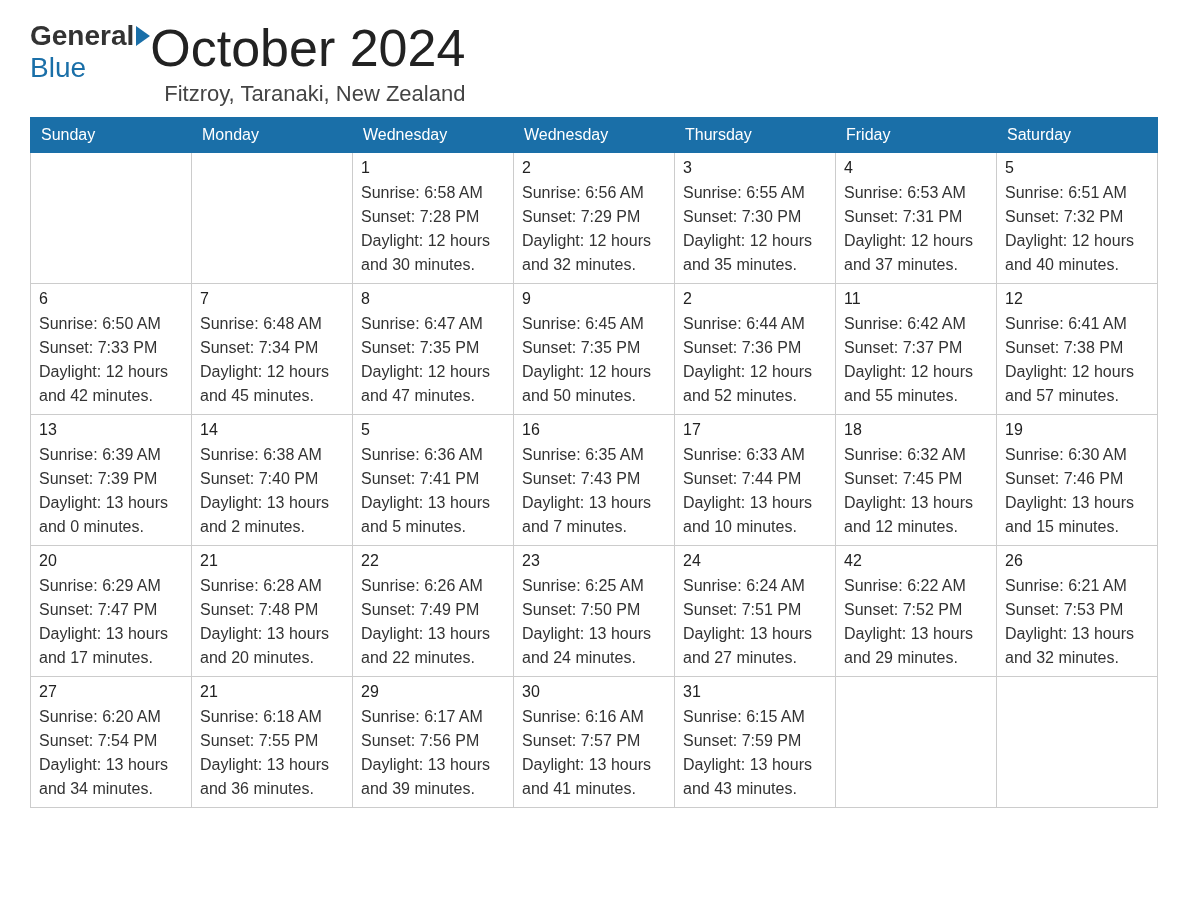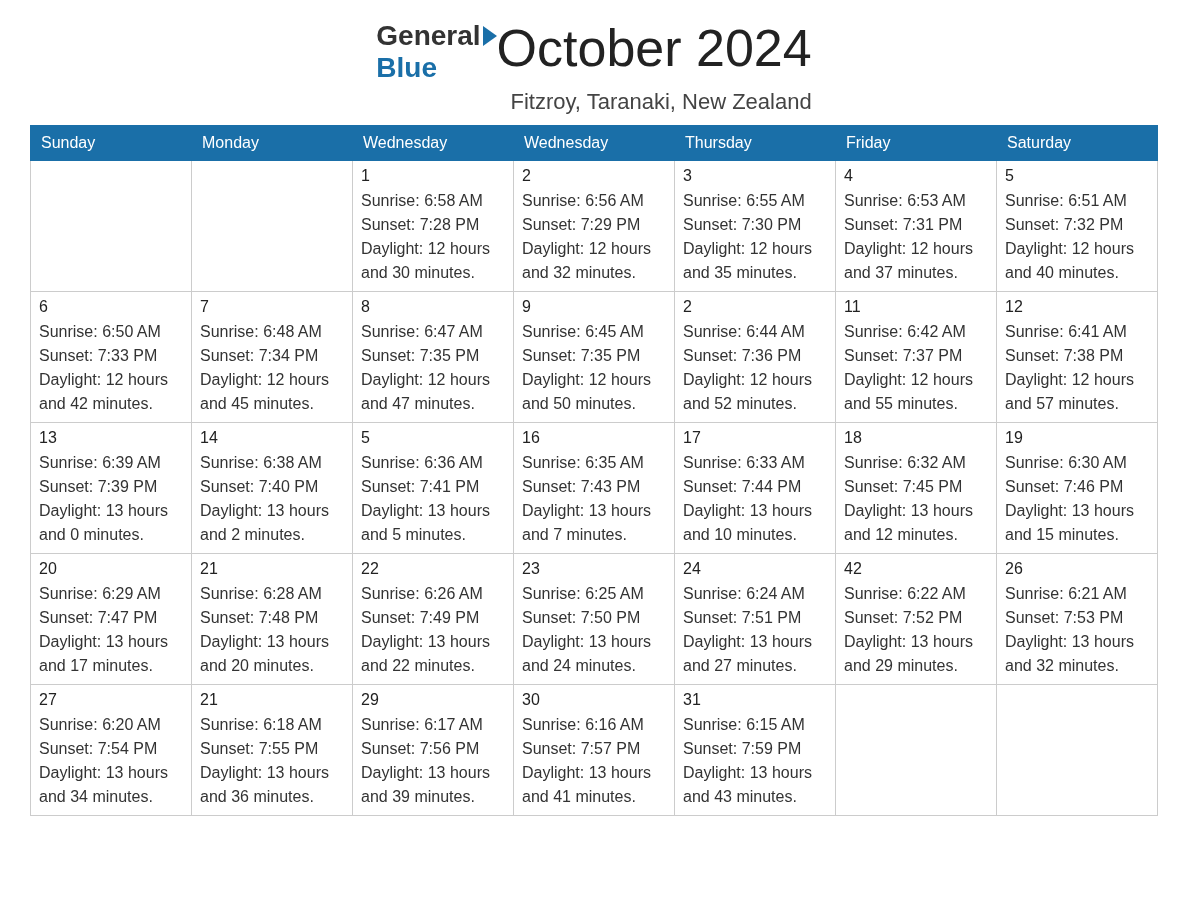--- a/index.html
+++ b/index.html
@@ -5,42 +5,42 @@
     * { box-sizing: border-box; margin: 0; padding: 0; }
     body {
       font-family: Arial, sans-serif;
       background: #fff;
       padding: 20px 30px;
       width: 1188px;
       min-height: 918px;
     }
     .header {
       display: flex;
-      justify-content: center;
+      justify-content: flex-start;
       align-items: flex-start;
       margin-bottom: 10px;
     }
     .logo {
       display: flex;
       flex-direction: column;
       align-items: flex-start;
     }
     .title-block {
       text-align: right;
     }
     .month-title {
       font-size: 52px;
       font-weight: normal;
       color: #222;
       line-height: 1.1;
     }
     .location {
       font-size: 22px;
       color: #444;
-      margin-top: 12px;
+      margin-top: 4px;
     }
     .calendar {
       width: 100%;
       border-collapse: collapse;
       margin-top: 10px;
     }
     .calendar th {
       background-color: #1a6fa8;
       color: #fff;
       font-size: 16px;
@@ -85,21 +85,21 @@
       display: inline-block;
       width: 0;
       height: 0;
       border-top: 10px solid transparent;
       border-bottom: 10px solid transparent;
       border-left: 14px solid #1a6fa8;
       margin-left: 2px;
     }
     .logo-second-line {
       font-size: 28px;
-      font-weight: bold;
+      font-weight: normal;
       color: #1a6fa8;
     }
   </style>
 </head>
 <body>
 
 <div class="header">
   <div class="logo">
     <div class="logo-row">
       <span class="logo-general">General</span>

